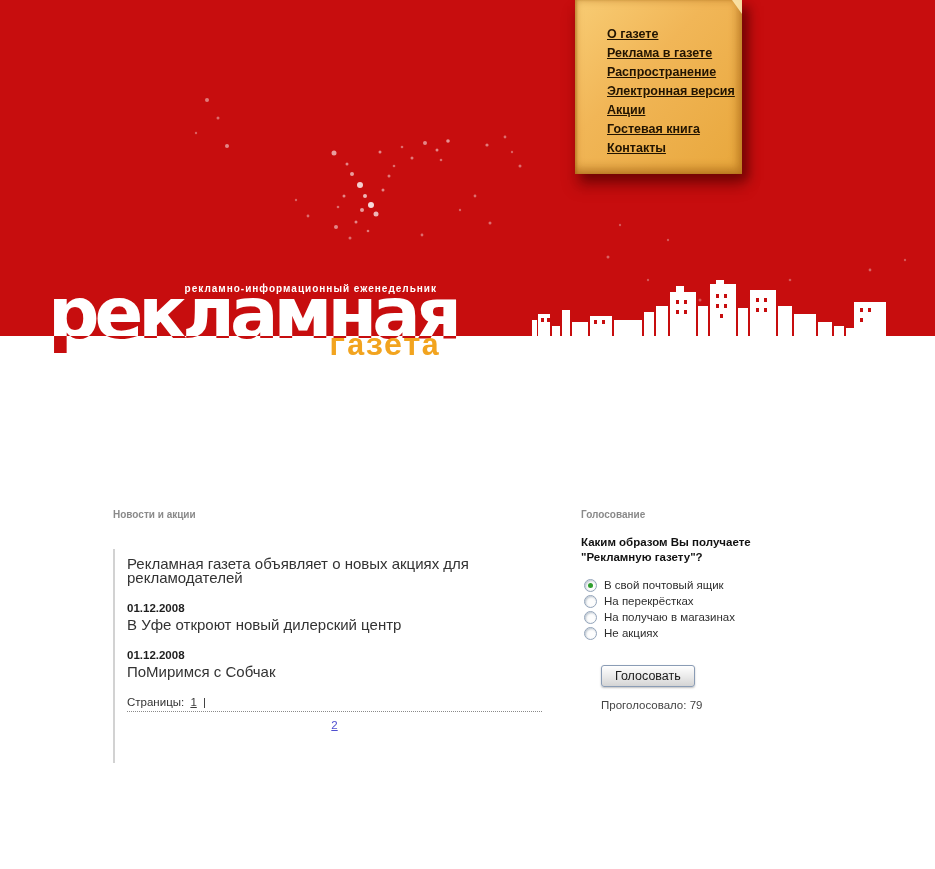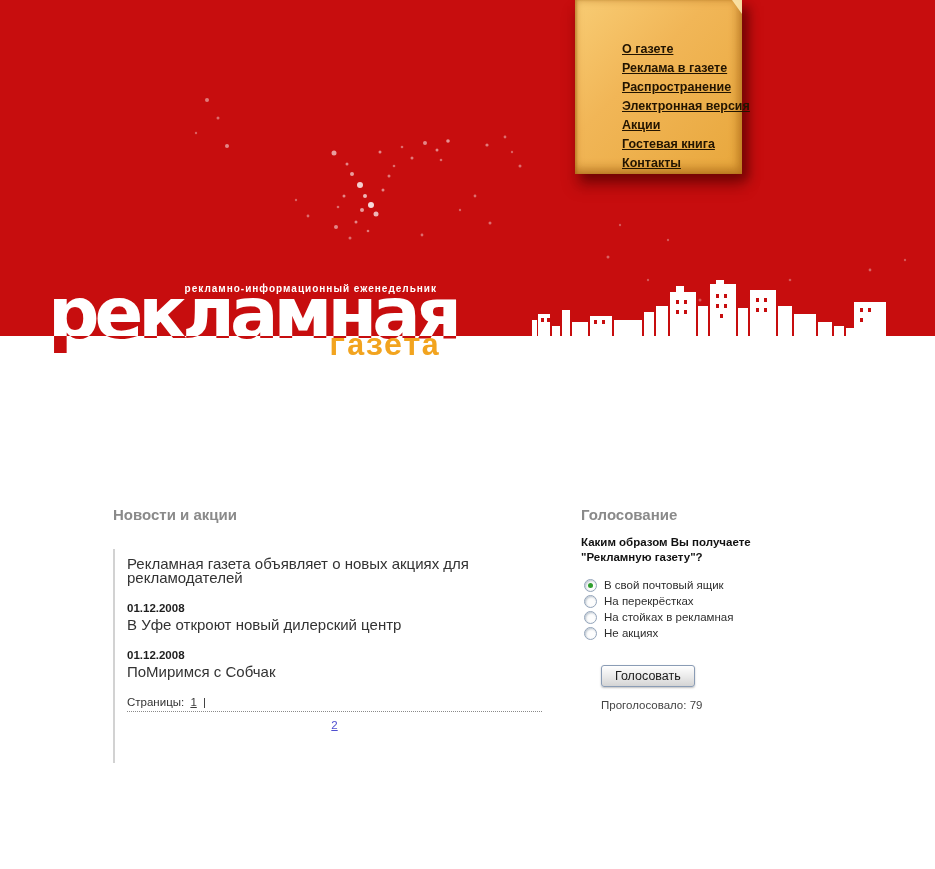--- a/index.html
+++ b/index.html
@@ -47,31 +47,31 @@
       2px 12px 14px rgba(80,0,0,.40),
       inset 0 0 9px rgba(160,95,15,.40),
       inset -4px -6px 10px rgba(150,85,10,.45),
       inset 2px 0 2px rgba(150,85,10,.35);
   }
   .note::after{ 
     content:"";position:absolute;right:0;top:0;width:0;height:0;
     border-top:14px solid rgba(255,236,180,.85);
     border-left:10px solid transparent;
   }
-  .note ul{list-style:none;margin:15px;padding:24px 0 0 32px;}
+  .note ul{list-style:none;margin:0;padding:24px 0 0 32px;}
   .note li{height:12px;margin-bottom:7px;}
   .note li.spaced{margin-top:4px;}
   .note a{
     color:#221400;font-weight:bold;font-size:12.5px;line-height:12px;
     text-decoration:underline;cursor:pointer;white-space:nowrap;
   }
 
   
   .col-title{
-    margin:0;font-size:15px;line-height:18px;font-weight:bold;color:#8a8a8a;
+    margin:0;font-size:10px;line-height:18px;font-weight:bold;color:#8a8a8a;
   }
   .news-col{position:absolute;left:113px;top:506px;width:430px;}
   .news-block{
     margin-top:25px;border-left:2px solid #d2d2d2;
     padding:8px 0 30px 12px;
   }
   .news-date{font-size:11.5px;font-weight:bold;color:#1e1e1e;margin-bottom:4px;}
   .news-text{font-size:15px;color:#333333;margin-bottom:17px;line-height:14px;}
   .pagination{
     width:415px;border-bottom:1px dotted #8a8a8a;padding-bottom:3px;margin-top:4px;
@@ -271,21 +271,21 @@
       <label class="poll-option">
         <span class="radio checked"></span>
         <span class="lbl">В свой почтовый ящик</span>
       </label>
       <label class="poll-option">
         <span class="radio"></span>
         <span class="lbl">На перекрёстках</span>
       </label>
       <label class="poll-option">
         <span class="radio"></span>
-        <span class="lbl">На стойках в рекламная</span>
+        <span class="lbl">На получаю в магазинах</span>
       </label>
       <label class="poll-option">
         <span class="radio"></span>
         <span class="lbl">Не акциях</span>
       </label>
     </div>
     <button class="vote-btn">Голосовать</button>
     <div class="votes">Проголосовало: 79</div>
   </div>
 

